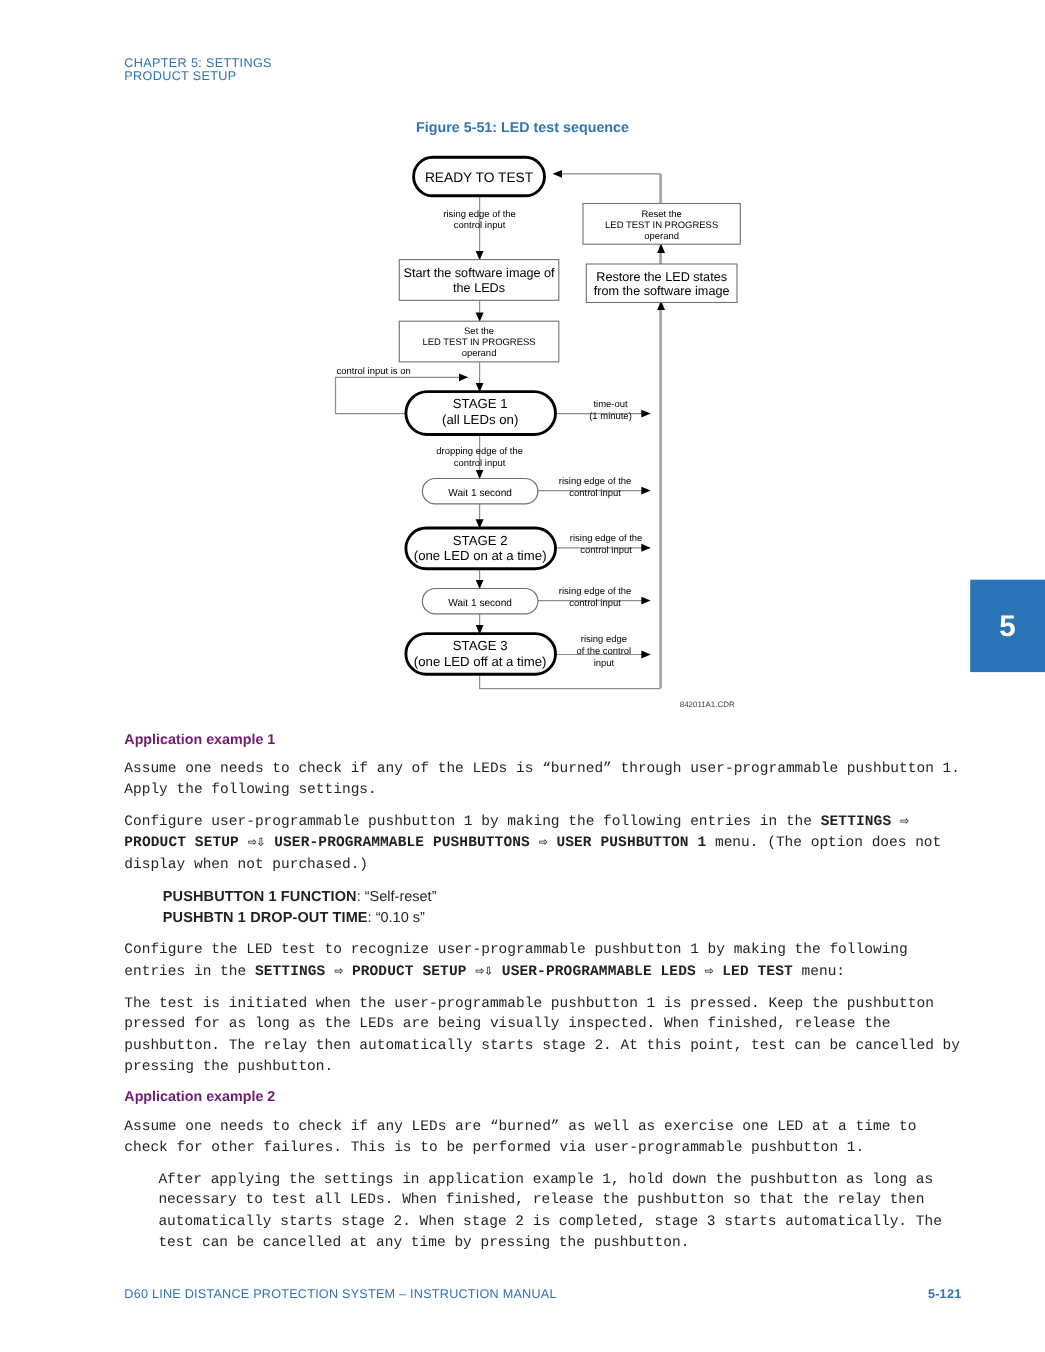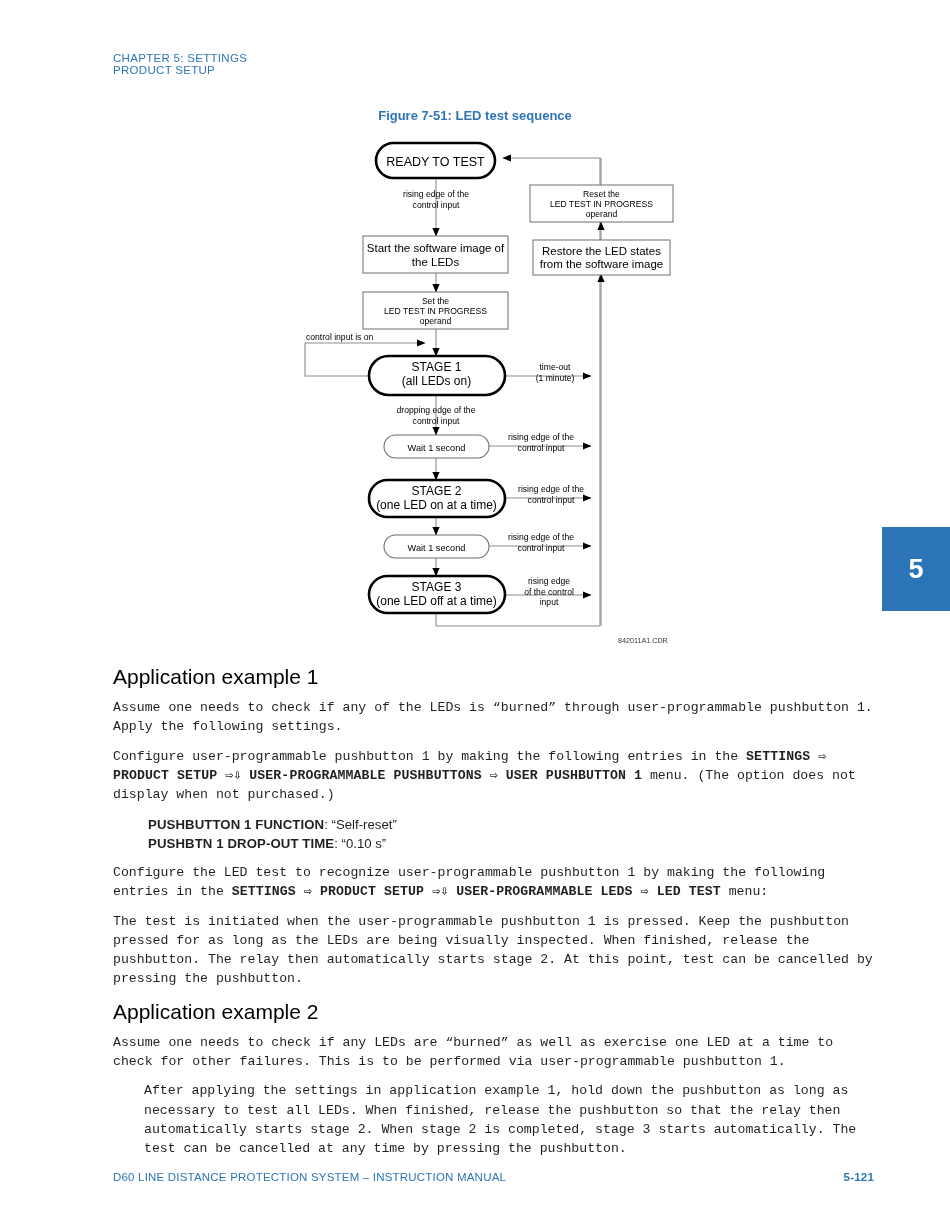--- a/index.html
+++ b/index.html
@@ -58,23 +58,23 @@
   }
   .figure-wrap svg { display: block; }
 
   
   .content {
     position: absolute;
     top: 664px; left: 113px;
     width: 762px;
   }
   h2.sec {
-    font-size: 21px;
-    font-weight: normal;
-    color: #000000;
+    font-size: 13px;
+    font-weight: bold;
+    color: #701a75;
     margin: 0 0 9px 0;
     line-height: 1.2;
   }
   h2.sec.second { }
   p.body {
     font-size: 13.2px;
     line-height: 1.46;
     margin: 0 0 10px 0;
     text-align: left;
     font-family: Liberation Mono, monospace;
@@ -110,21 +110,21 @@
 
 <div class="runhead">
   <span>CHAPTER 5: SETTINGS</span>
   <span>PRODUCT SETUP</span>
 </div>
 
 <div class="chapter-tab">
   <span>5</span>
 </div>
 
-<div class="figure-caption">Figure 7-51: LED test sequence</div>
+<div class="figure-caption">Figure 5-51: LED test sequence</div>
 
 <div class="figure-wrap">
 <svg width="950" height="520" viewBox="0 0 950 520" xmlns="http://www.w3.org/2000/svg" font-family="Liberation Sans, sans-serif">
   <defs>
     <marker id="ah" markerWidth="9" markerHeight="9" refX="8" refY="4.2" orient="auto" markerUnits="userSpaceOnUse">
       <path d="M0,0.6 L8.5,4.2 L0,7.8 z" fill="#000"></path>
     </marker>
   </defs>
 
   <g stroke="#8c8c8c" stroke-width="1.1" fill="none">

